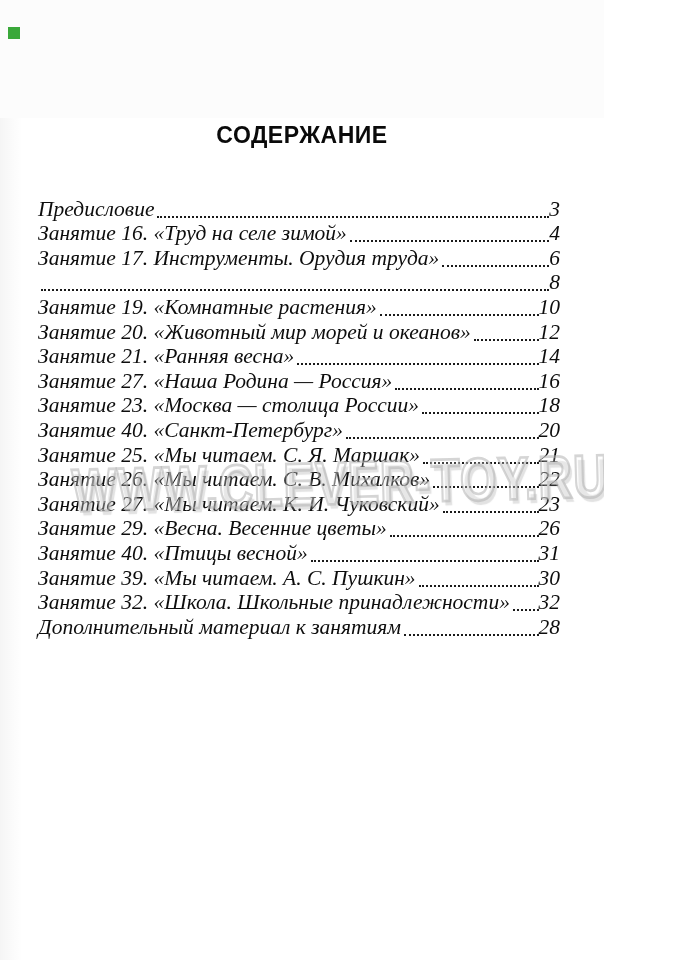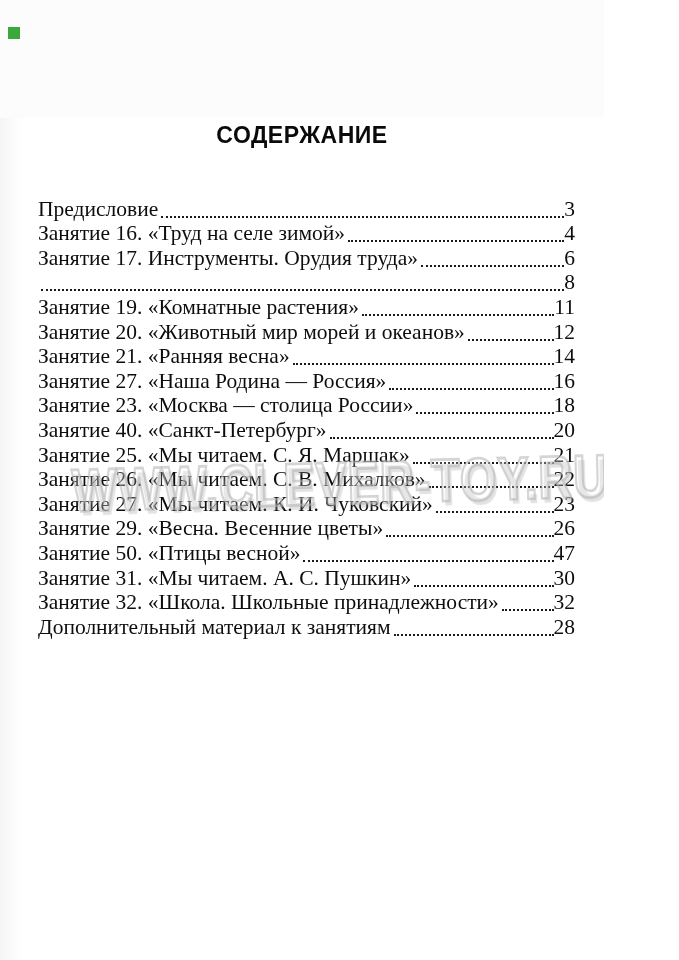--- a/index.html
+++ b/index.html
@@ -41,21 +41,22 @@
     font-family: "Liberation Sans", sans-serif;
     font-weight: bold;
     font-size: 23px;
     letter-spacing: 0.5px;
     color: #0a0a0a;
   }
   .toc {
     position: absolute;
     top: 197px;
     left: 38px;
-    right: 29px;
+    right: 44px;
+    font-style: italic;
   }
   .toc-row {
     display: flex;
     align-items: flex-end;
     height: 24.6px;
     font-size: 21.5px;
     color: #0d0d0d;
     white-space: nowrap;
   }
   .toc-label { white-space: nowrap; }
@@ -116,21 +117,21 @@
   </div>
 
   <div class="toc-row">
     <span class="leader"></span>
     <span class="toc-page">8</span>
   </div>
 
   <div class="toc-row">
     <span class="toc-label">Занятие 19. «Комнатные растения»</span>
     <span class="leader"></span>
-    <span class="toc-page">11</span>
+    <span class="toc-page">10</span>
   </div>
 
   <div class="toc-row">
     <span class="toc-label">Занятие 20. «Животный мир морей и океанов»</span>
     <span class="leader"></span>
     <span class="toc-page">12</span>
   </div>
 
   <div class="toc-row">
     <span class="toc-label">Занятие 21. «Ранняя весна»</span>
@@ -175,27 +176,27 @@
   </div>
 
 
   <div class="toc-row">
     <span class="toc-label">Занятие 29. «Весна. Весенние цветы»</span>
     <span class="leader"></span>
     <span class="toc-page">26</span>
   </div>
 
   <div class="toc-row">
-    <span class="toc-label">Занятие 50. «Птицы весной»</span>
-    <span class="leader"></span>
-    <span class="toc-page">47</span>
-  </div>
-
-  <div class="toc-row">
-    <span class="toc-label">Занятие 31. «Мы читаем. А. С. Пушкин»</span>
+    <span class="toc-label">Занятие 40. «Птицы весной»</span>
+    <span class="leader"></span>
+    <span class="toc-page">31</span>
+  </div>
+
+  <div class="toc-row">
+    <span class="toc-label">Занятие 39. «Мы читаем. А. С. Пушкин»</span>
     <span class="leader"></span>
     <span class="toc-page">30</span>
   </div>
 
   <div class="toc-row">
     <span class="toc-label">Занятие 32. «Школа. Школьные принадлежности»</span>
     <span class="leader"></span>
     <span class="toc-page">32</span>
   </div>
 

